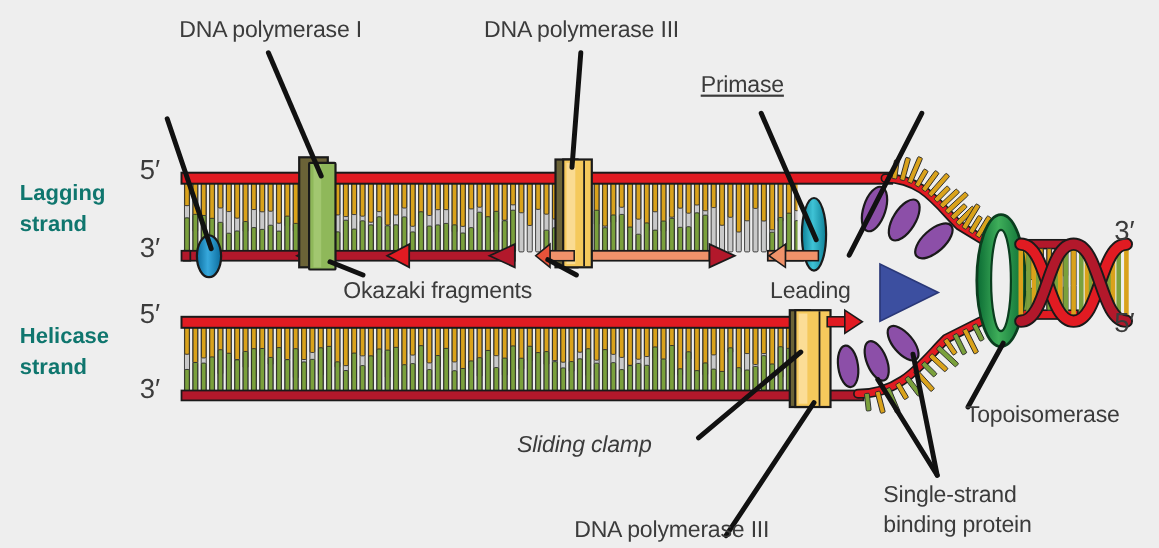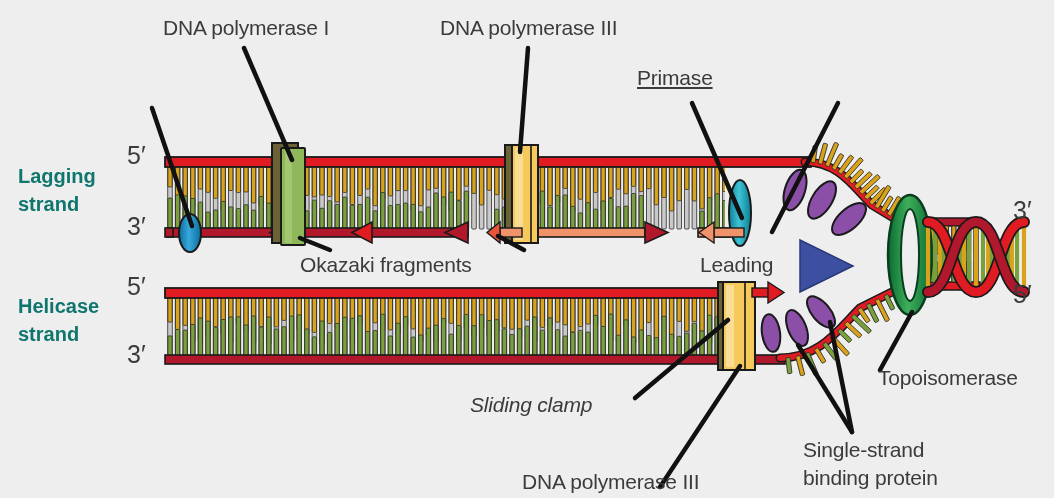--- a/index.html
+++ b/index.html
@@ -758,21 +758,21 @@
   </svg>
 
 
   <div class="lbl" style="left:163px;top:16px;">DNA polymerase I</div>
 
   <div class="lbl" style="left:440px;top:16px;">DNA polymerase III</div>
 
   <div class="lbl" style="left:637px;top:66px;text-decoration:underline;">Primase</div>
 
 
-  <div class="lbl" style="left:300px;top:253px;">Okazaki fragments</div>
+  <div class="lbl" style="left:312px;top:253px;">Okazaki fragments</div>
 
   <div class="lbl" style="left:700px;top:253px;">Leading</div>
 
   <div class="lbl" style="left:470px;top:393px;font-style:italic;">Sliding clamp</div>
 
   <div class="lbl" style="left:522px;top:470px;">DNA polymerase III</div>
 
   <div class="lbl" style="left:803px;top:438px;">Single-strand</div>
   <div class="lbl" style="left:803px;top:466px;">binding protein</div>
 

